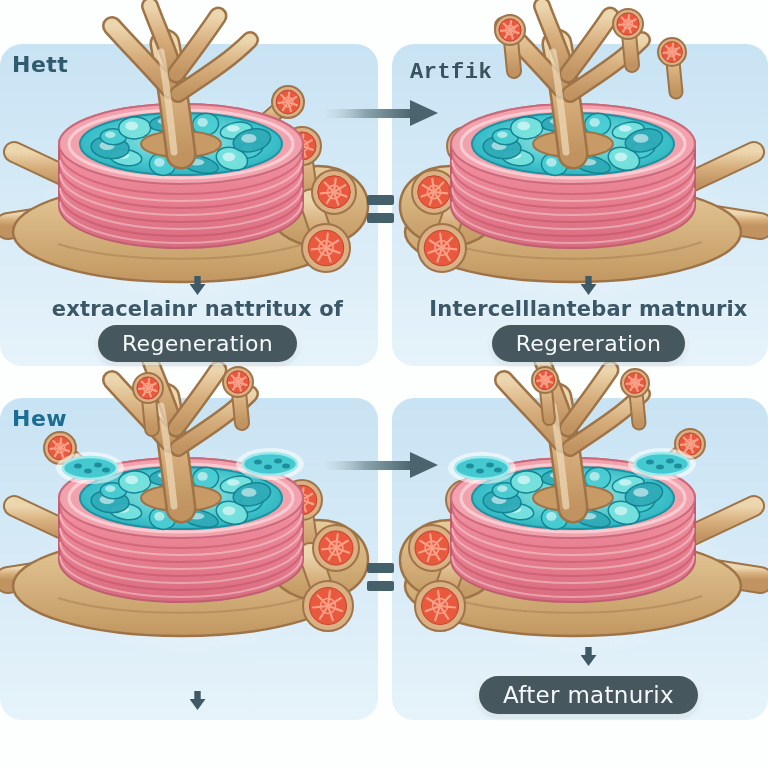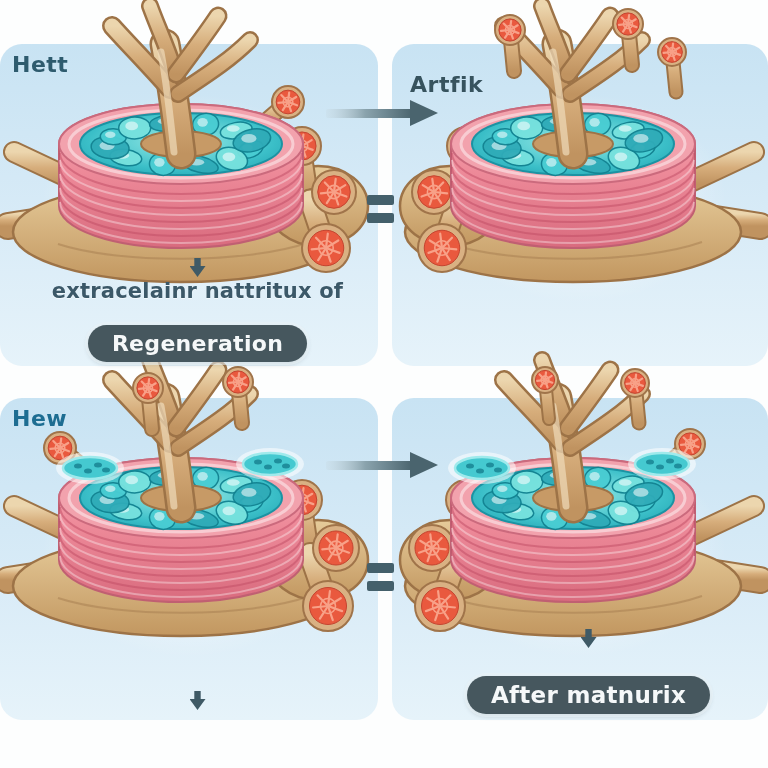--- a/index.html
+++ b/index.html
@@ -16,44 +16,44 @@
   }
   .panel-tl{left:0;  top:44;  width:378px;height:322px; top:44px;}
   .panel-tr{left:392px;top:44px;width:376px;height:322px;}
   .panel-bl{left:0;   top:398px;width:378px;height:322px;text-align:right;}
   .panel-br{left:392px;top:398px;width:376px;height:322px;}
 
   .corner-label{
     position:absolute;left:12px;top:8px;z-index:3;
     font-size:22px;font-weight:bold;color:#2e5b6e;letter-spacing:0.5px;
   }
-  .panel-tr .corner-label{left:18px;top:28px;color:#37535e;}
+  .panel-tr .corner-label{left:18px;top:16px;color:#37535e;font-family:Liberation Mono, monospace;}
   .panel-bl .corner-label{color:#1d6d92;}
 
   .art{position:absolute;left:-2px;top:-50px;width:380px;height:332px;z-index:1;pointer-events:none;}
 
   .caption-block{
     position:absolute;left:17px;right:0;bottom:0;z-index:4;
     display:flex;flex-direction:column;align-items:center;
   }
   .down-arrow{
     width:16px;height:19px;background:#3f5a66;margin-bottom:3px;
     clip-path:polygon(30% 0,70% 0,70% 42%,100% 42%,50% 100%,0 42%,30% 42%);
   }
   .caption-text{
     font-size:21px;font-weight:bold;color:#3b5868;letter-spacing:0.2px;
     margin-bottom:4px;min-height:0;line-height:1.1;
     text-shadow:0 1px 0 rgba(255,255,255,0.6);
   }
   .caption-text:empty{display:none;}
   .pill{
-    background:#46575e;color:#f5f8f9;font-size:22px;font-weight:bold;
+    background:#46575e;color:#f5f8f9;font-size:22px;font-weight:normal;
     padding:6px 24px;border-radius:20px;letter-spacing:0.3px;
     box-shadow:0 0 0 3px rgba(235,244,247,0.55),0 2px 5px rgba(40,60,70,0.25);
-    margin-bottom:4px;white-space:nowrap;margin-top:18px;
+    margin-bottom:4px;white-space:nowrap;
   }
   .panel-bl .pill,.panel-br .pill{font-size:23px;margin-bottom:6px;}
   .panel-bl .caption-block .down-arrow,.panel-br .caption-block .down-arrow{margin-bottom:10px;}
 
   .mid-arrow{position:absolute;width:114px;height:30px;z-index:5;}
   .mid-arrow-1{left:326px;top:98px;}
   .mid-arrow-2{left:326px;top:450px;}
   .equals{position:absolute;width:27px;z-index:5;}
   .equals .bar{width:27px;height:10px;background:#44606b;border-radius:2px;margin-bottom:8px;}
   .equals-1{left:367px;top:195px;}
@@ -352,20 +352,25 @@
         <circle cx="282" cy="58" r="10.36" fill="#e9593e" stroke="#c44430" stroke-width="1"></circle>
         <line x1="282" y1="58" x2="289.9" y2="60.9" stroke="#f8a188" stroke-width="2.2" stroke-linecap="round"></line>
         <line x1="282" y1="58" x2="284.7" y2="66.0" stroke="#f8a188" stroke-width="2.2" stroke-linecap="round"></line>
         <line x1="282" y1="58" x2="277.4" y2="65.1" stroke="#f8a188" stroke-width="2.2" stroke-linecap="round"></line>
         <line x1="282" y1="58" x2="273.6" y2="58.8" stroke="#f8a188" stroke-width="2.2" stroke-linecap="round"></line>
         <line x1="282" y1="58" x2="276.1" y2="52.0" stroke="#f8a188" stroke-width="2.2" stroke-linecap="round"></line>
         <line x1="282" y1="58" x2="283.1" y2="49.7" stroke="#f8a188" stroke-width="2.2" stroke-linecap="round"></line>
         <line x1="282" y1="58" x2="289.2" y2="53.6" stroke="#f8a188" stroke-width="2.2" stroke-linecap="round"></line>
         <circle cx="282" cy="58" r="4.2" fill="none" stroke="#f8a188" stroke-width="1.6"></circle>
       </svg></div>
+  <div class="caption-block">
+    <div class="down-arrow"></div>
+    <div class="caption-text">Intercelllantebar matnurix</div>
+    <div class="pill">Regereration</div>
+  </div>
 </section>
 
 <section class="panel panel-bl">
   <span class="corner-label">Hew</span>
   <div class="art"><svg width="380" height="332" viewBox="0 0 380 332" xmlns="http://www.w3.org/2000/svg">
         <defs>
           <linearGradient id="g2bone" x1="0" y1="0" x2="0" y2="1">
             <stop offset="0" stop-color="#ecd6ae"></stop>
             <stop offset="0.5" stop-color="#d6ad7b"></stop>
             <stop offset="1" stop-color="#c09360"></stop>

